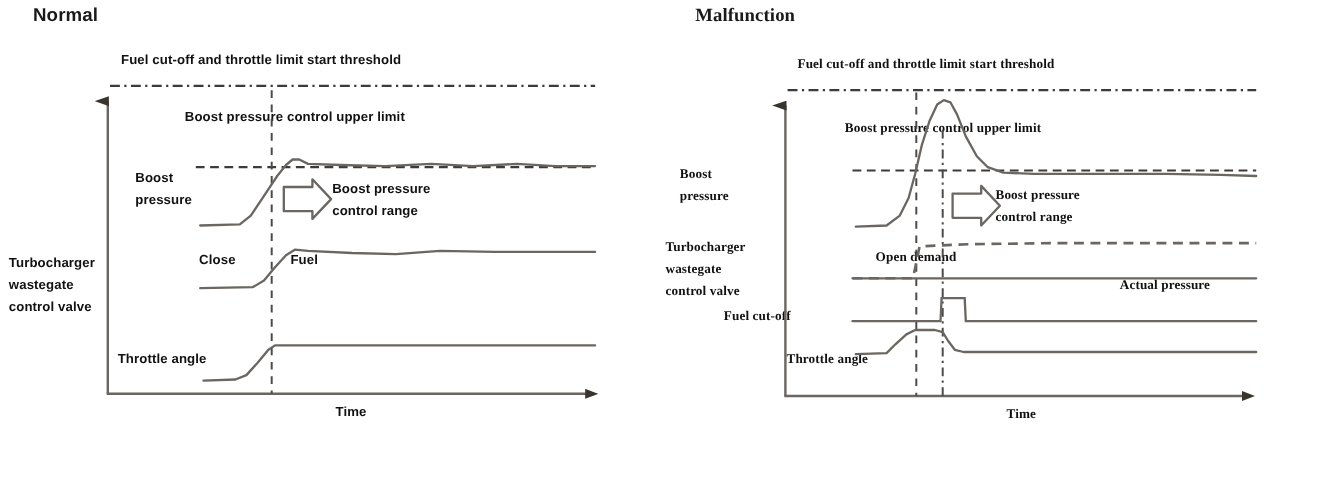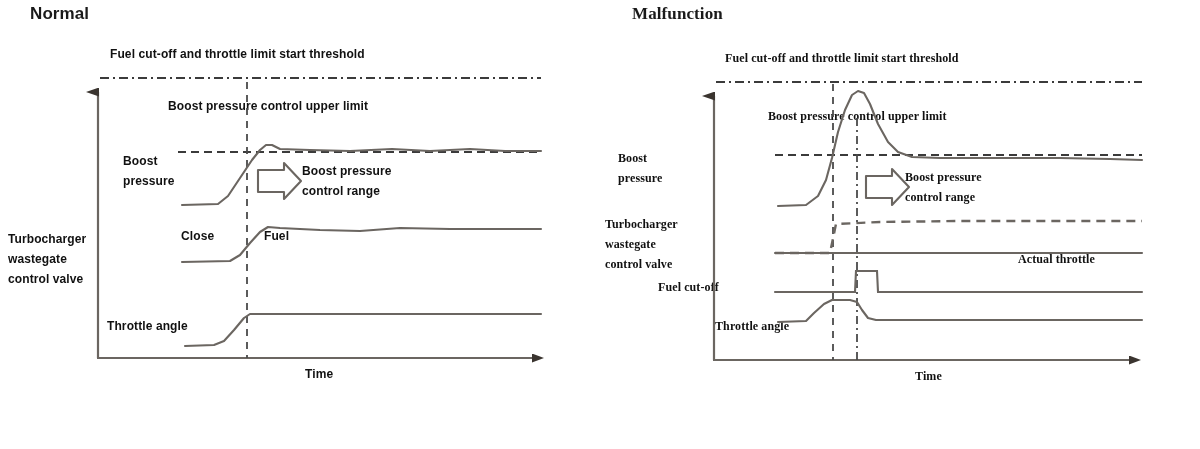--- a/index.html
+++ b/index.html
@@ -67,22 +67,23 @@
   <div class="lbl" style="left:18px;top:152px;">Boost</div>
   <div class="lbl" style="left:18px;top:172px;">pressure</div>
 
   <div class="lbl" style="left:305px;top:171px;">Boost pressure</div>
   <div class="lbl" style="left:305px;top:191px;">control range</div>
 
   <div class="lbl" style="left:5px;top:218px;">Turbocharger</div>
   <div class="lbl" style="left:5px;top:238px;">wastegate</div>
   <div class="lbl" style="left:5px;top:258px;">control valve</div>
 
+  <div class="lbl" style="left:196px;top:227px;">Open demand</div>
 
-  <div class="lbl" style="left:418px;top:253px;">Actual throttle</div>
+  <div class="lbl" style="left:418px;top:253px;">Actual pressure</div>
 
   <div class="lbl" style="left:58px;top:281px;">Fuel cut-off</div>
 
   <div class="lbl" style="left:115px;top:320px;">Throttle angle</div>
 
   <div class="lbl" style="left:315px;top:370px;">Time</div>
 </div>
 
 <div class="wrap-svg">
 <svg viewBox="0 0 1200 449" xmlns="http://www.w3.org/2000/svg">

